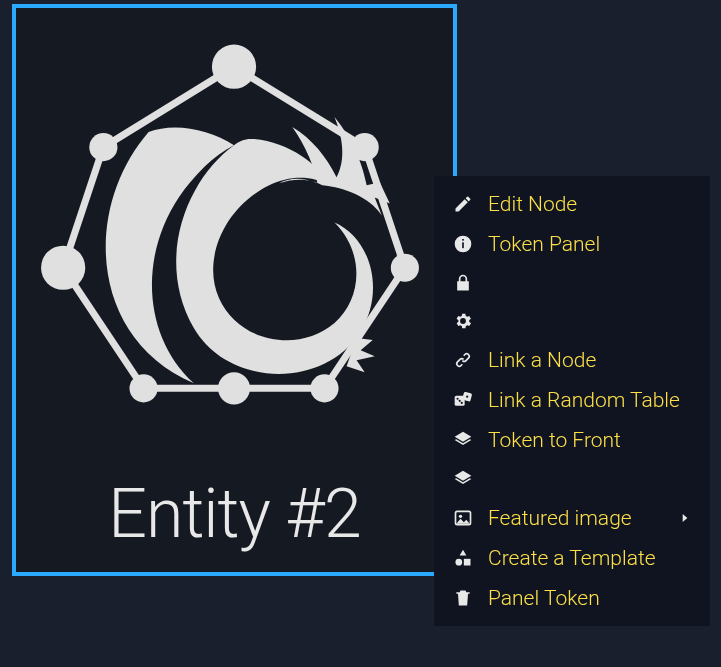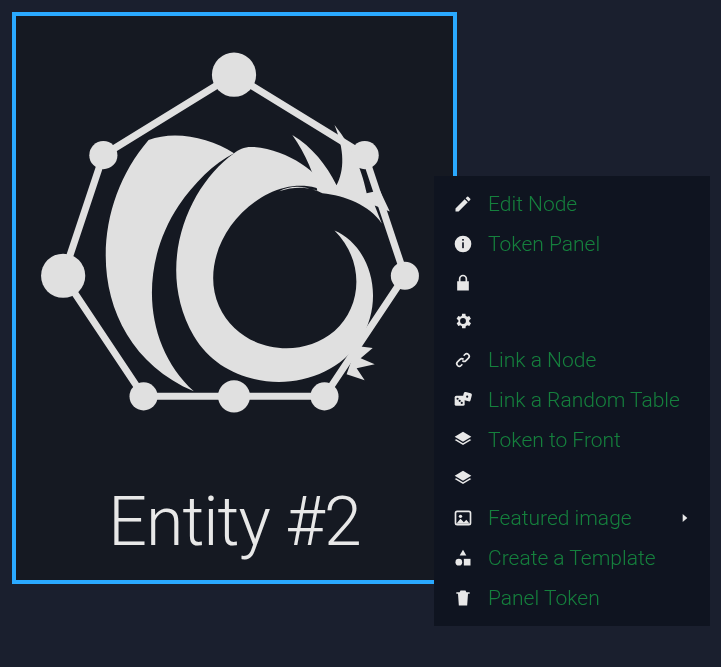--- a/index.html
+++ b/index.html
@@ -8,21 +8,21 @@
     width: 721px;
     height: 667px;
     font-family: -apple-system, BlinkMacSystemFont, "Segoe UI", Roboto, sans-serif;
     color: #e8e8e8;
     position: relative;
     overflow: hidden;
   }
   .token-card {
     position: absolute;
     left: 12px;
-    top: 12px;
+    top: 4px;
     width: 445px;
     height: 572px;
     border: 4px solid #2aa9ff;
     background: #151922;
     display: flex;
     flex-direction: column;
     align-items: center;
   }
   .token-image {
     width: 100%;
@@ -53,21 +53,21 @@
     padding: 8px 0;
   }
   .menu-item {
     display: flex;
     align-items: center;
     gap: 14px;
     padding: 8px 18px;
     cursor: pointer;
     font-size: 21px;
     font-weight: 300;
-    color: #15803d;
+    color: #fde047;
   }
   .menu-icon {
     width: 22px;
     height: 22px;
     display: flex;
     align-items: center;
     justify-content: center;
     flex-shrink: 0;
   }
   .menu-icon svg {

